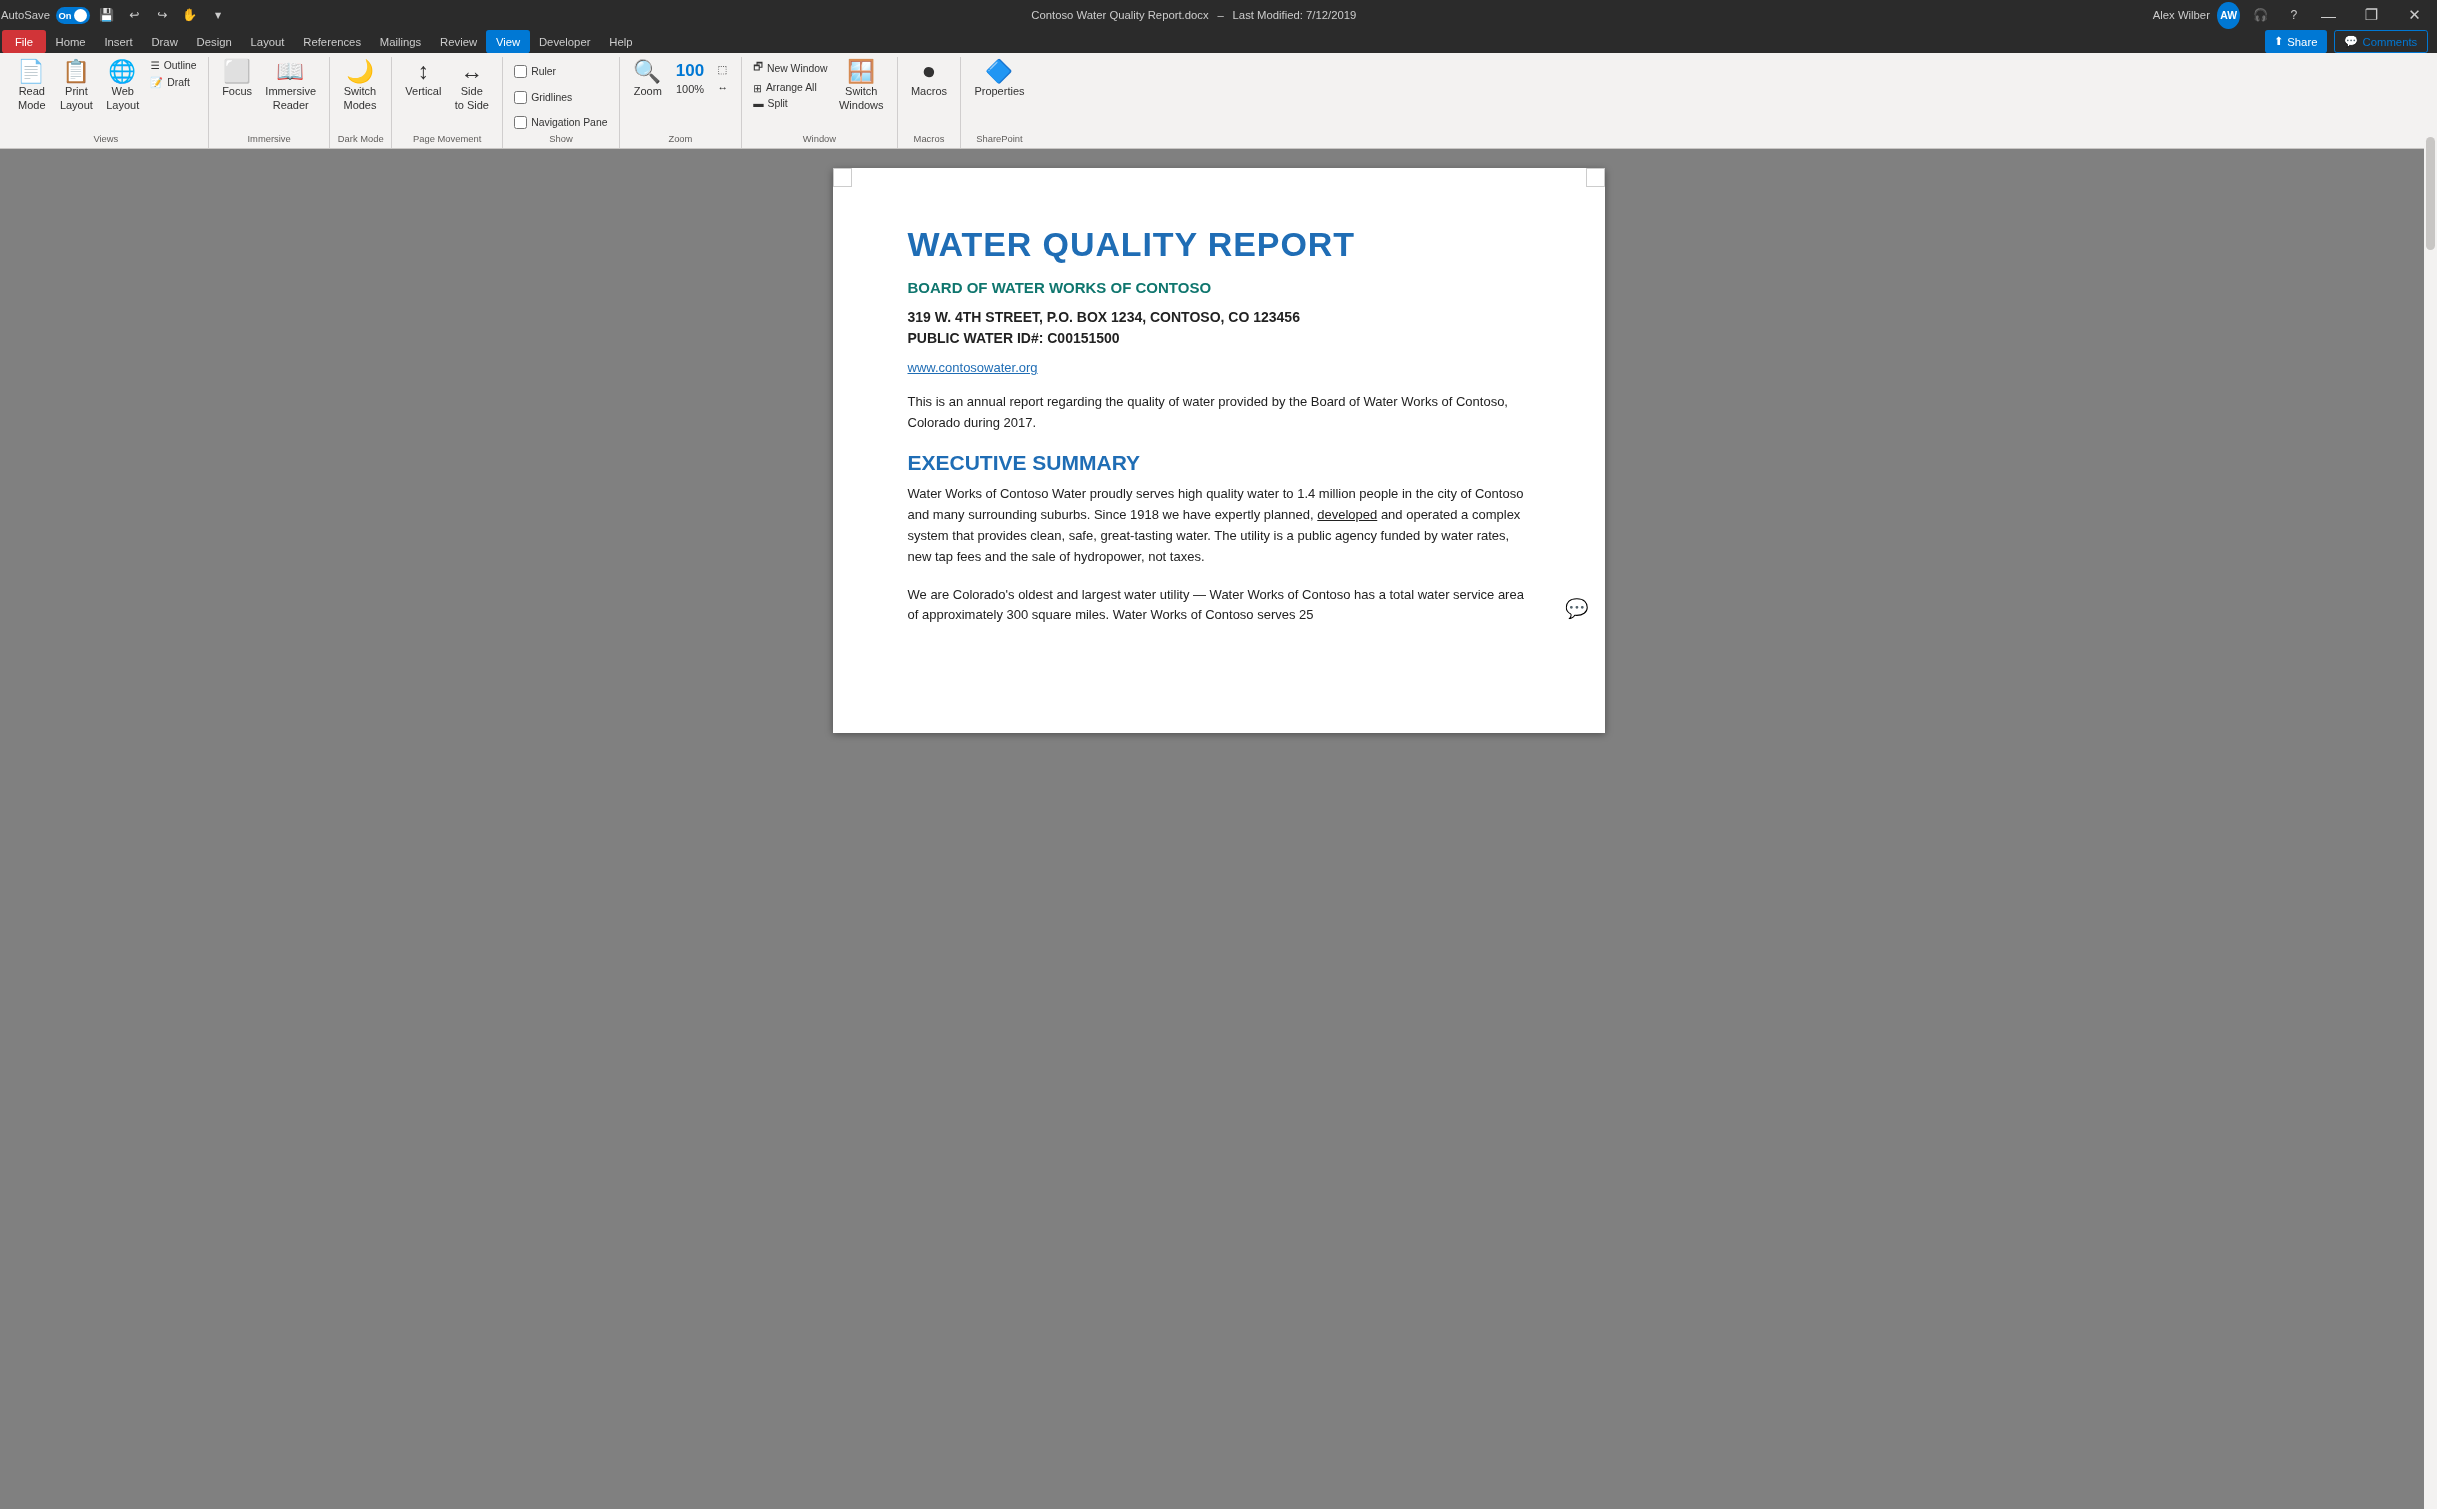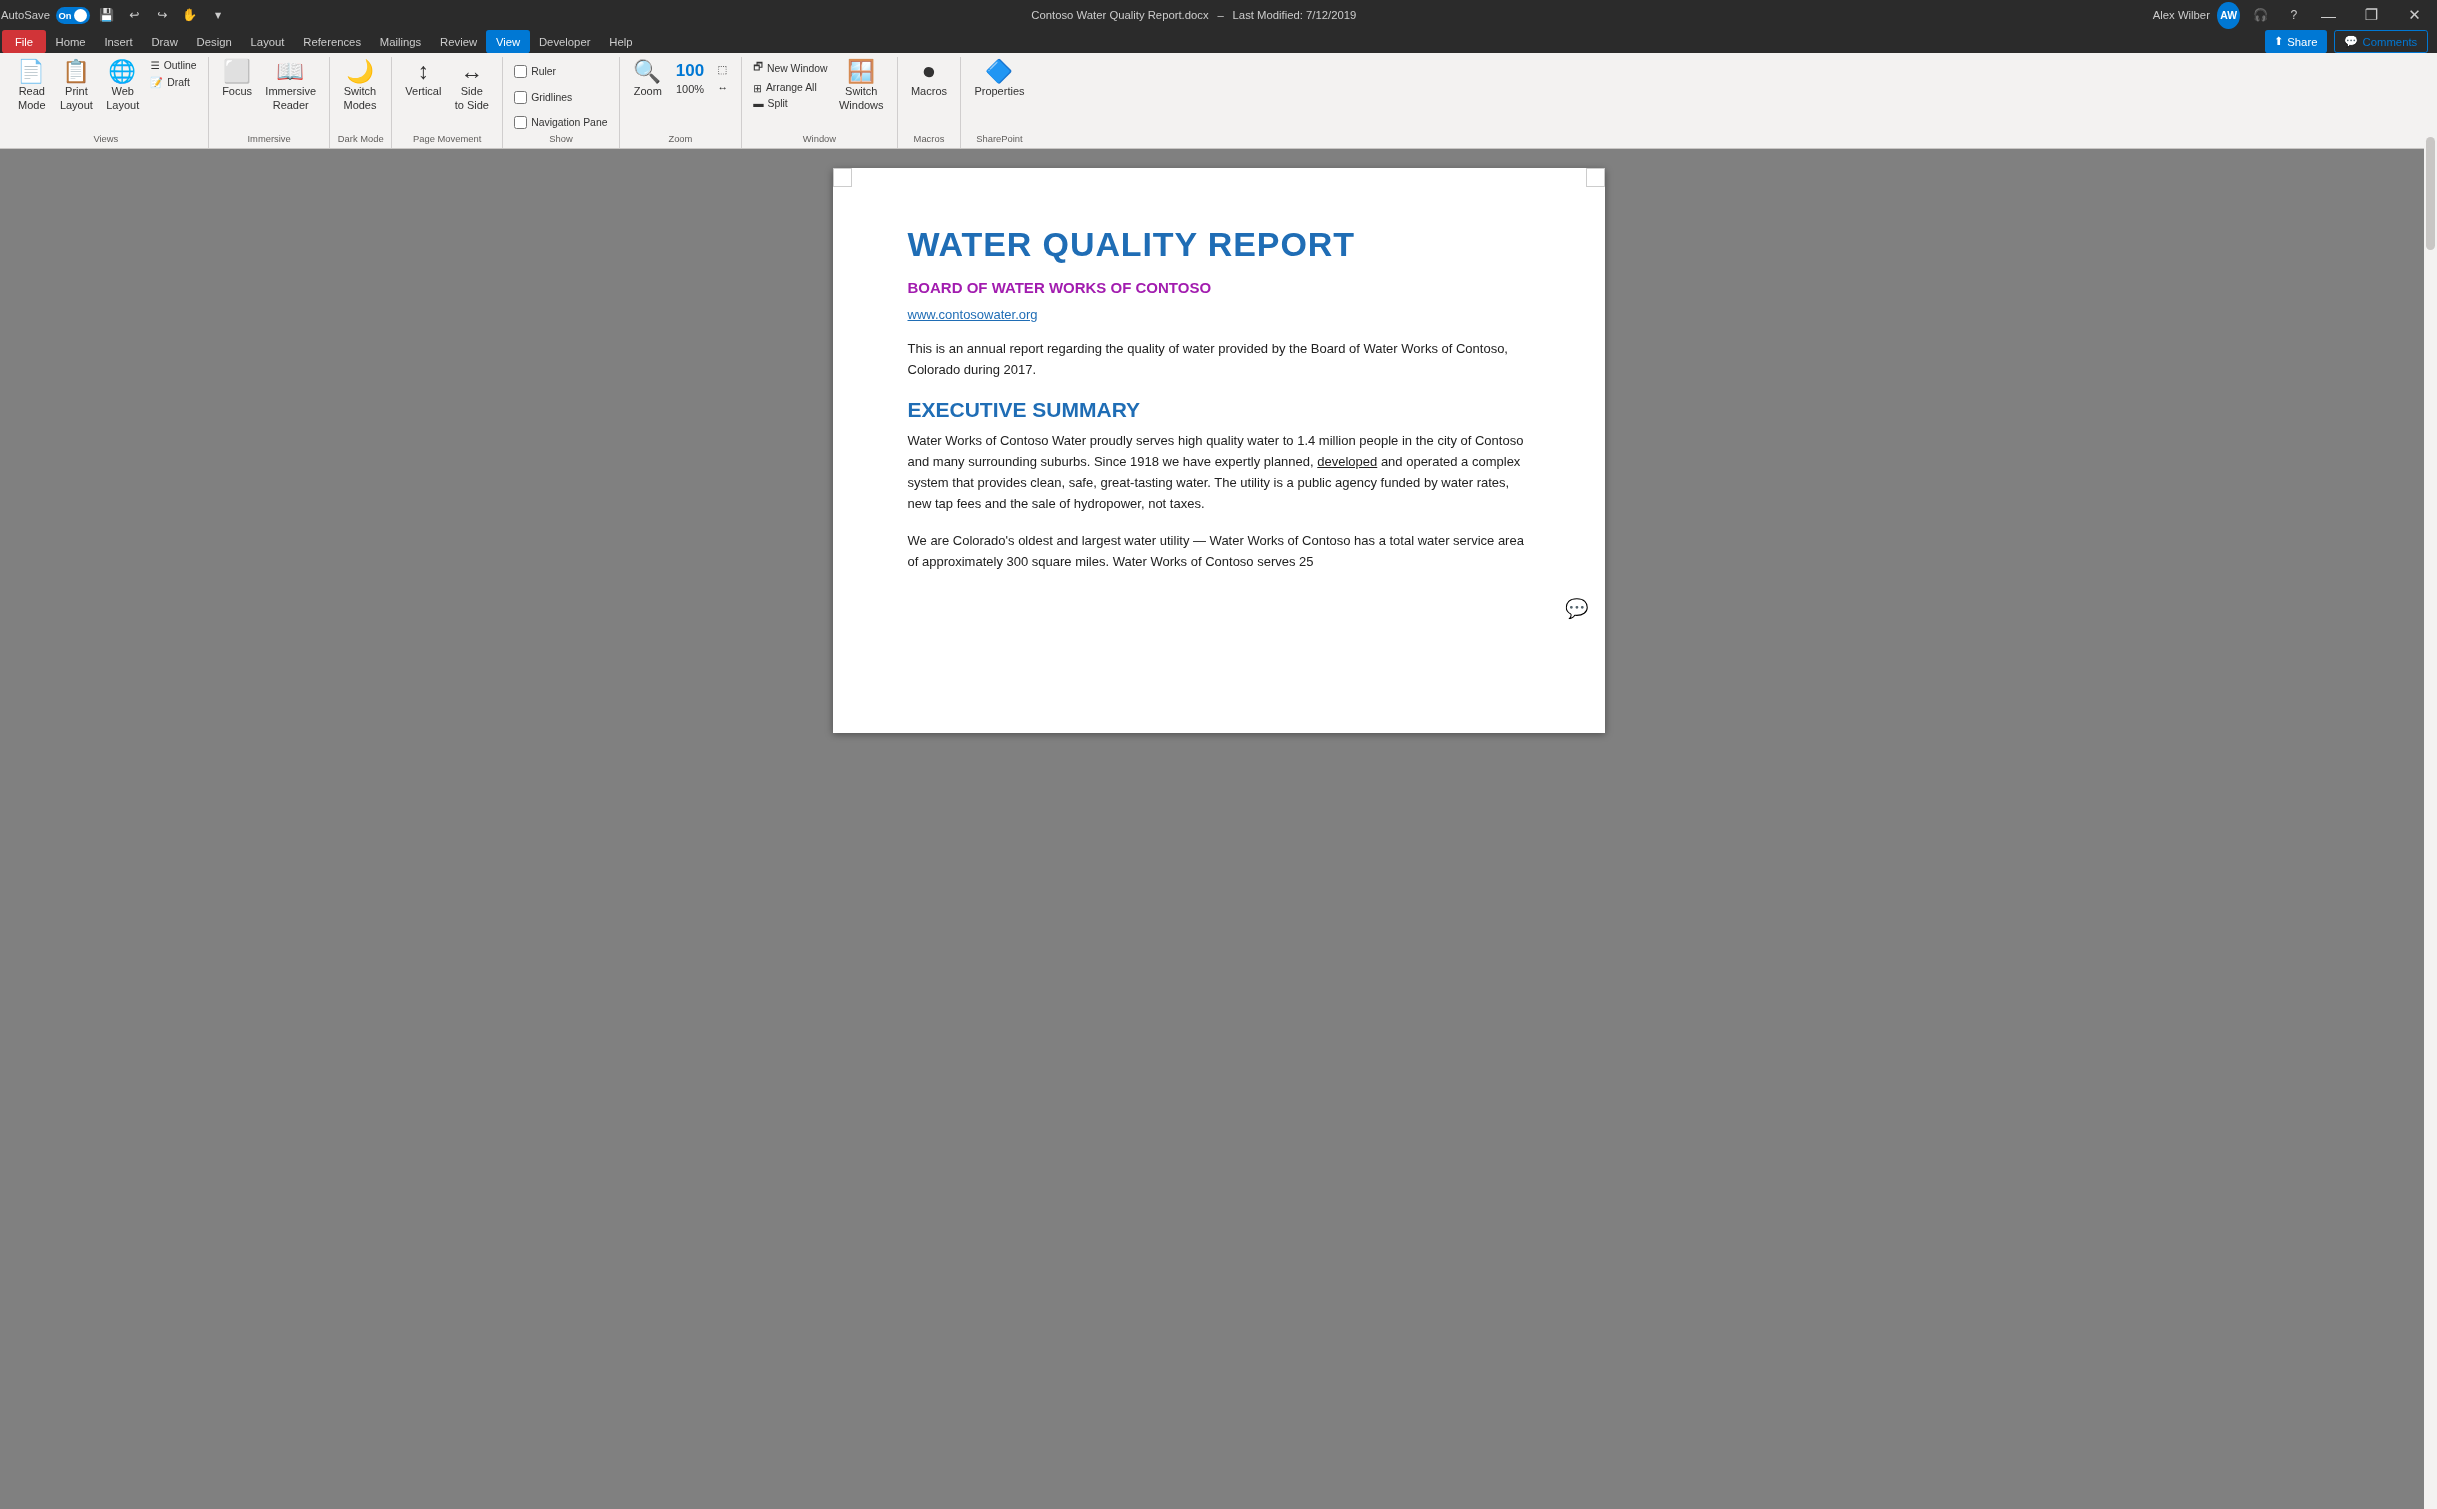--- a/index.html
+++ b/index.html
@@ -202,21 +202,21 @@
       font-size: 34px;
       font-weight: 900;
       color: #1f6db5;
       text-transform: uppercase;
       margin-bottom: 15px;
       letter-spacing: 0.9px;
     }
     .doc-subtitle {
       font-size: 15px;
       font-weight: 900;
-      color: #a21caf;
+      color: #0f766e;
       text-transform: uppercase;
       margin-bottom: 11.3px;
     }
     .doc-address {
       font-size: 14px;
       font-weight: 700;
       color: #222;
       text-transform: uppercase;
       line-height: 1.5;
       margin-bottom: 11.3px;
@@ -500,20 +500,24 @@
   </div>
 </div>
 
 <div id="doc-area">
   <div class="page">
     <div class="page-corner-tl"></div>
     <div class="page-corner-tr"></div>
 
     <h1 class="doc-title-h1">WATER QUALITY REPORT</h1>
     <div class="doc-subtitle">BOARD OF WATER WORKS OF CONTOSO</div>
+    <div class="doc-address">
+      <div>319 W. 4TH STREET, P.O. BOX 1234, CONTOSO, CO 123456</div>
+      <div>PUBLIC WATER ID#: C00151500</div>
+    </div>
     <a class="doc-link">www.contosowater.org</a>
     <div class="doc-body">This is an annual report regarding the quality of water provided by the Board of Water Works of Contoso, Colorado during 2017.</div>
 
     <div class="doc-section-title">EXECUTIVE SUMMARY</div>
     <div class="doc-body">Water Works of Contoso Water proudly serves high quality water to 1.4 million people in the city of Contoso and many surrounding suburbs. Since 1918 we have expertly planned, <span class="underline-text">developed</span> and operated a complex system that provides clean, safe, great-tasting water. The utility is a public agency funded by water rates, new tap fees and the sale of hydropower, not taxes.</div>
     <div class="doc-body">We are Colorado's oldest and largest water utility — Water Works of Contoso has a total water service area of approximately 300 square miles. Water Works of Contoso serves 25</div>
 
     <div class="comment-bubble">💬</div>
   </div>
 </div>

